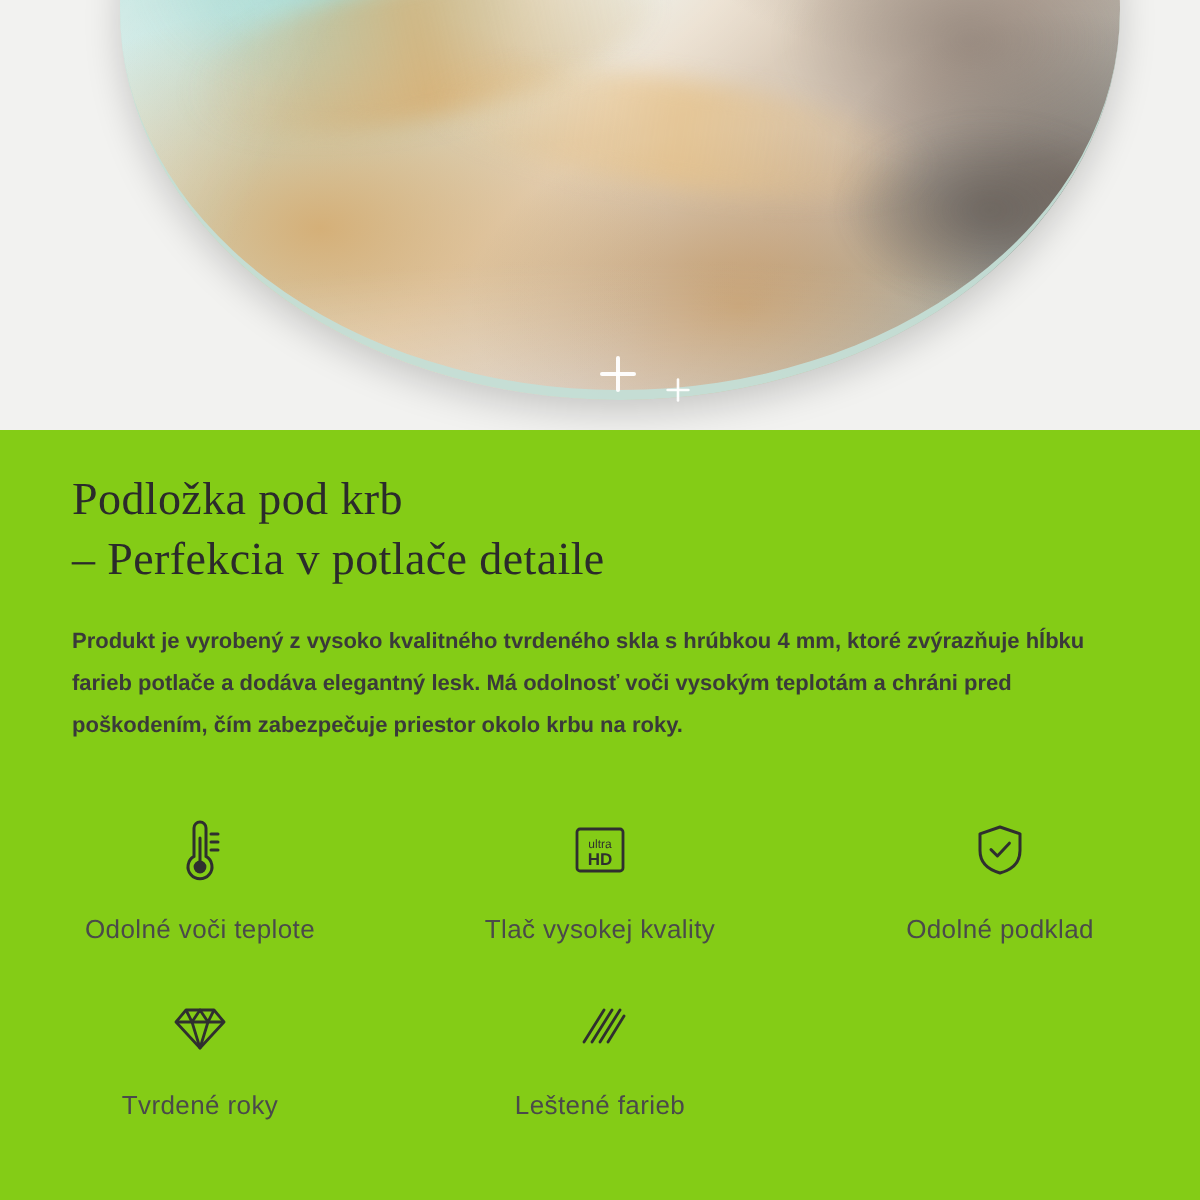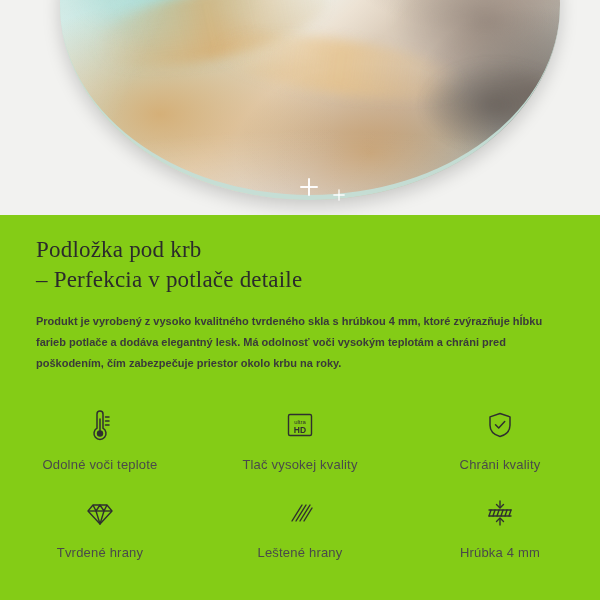--- a/index.html
+++ b/index.html
@@ -220,56 +220,42 @@
       <div class="caption">Tlač vysokej kvality</div>
     </div>
 
     <div class="feature">
       <div class="icon">
         <svg width="40" height="40" viewBox="0 0 40 40" fill="none" stroke="#2f2f2f" stroke-width="1.5" stroke-linejoin="round" stroke-linecap="round">
           <path d="M20 8.5l10 3.4v8.4c0 6.1-4.2 9.6-10 11.2-5.8-1.6-10-5.1-10-11.2v-8.4l10-3.4z"></path>
           <path d="M15.5 19.8l3.2 3.2 6-6.4"></path>
         </svg>
       </div>
-      <div class="caption">Chráni kvality</div>
+      <div class="caption">Odolné podklad</div>
     </div>
 
     <div class="feature">
       <div class="icon">
         <svg width="40" height="40" viewBox="0 0 40 40" fill="none" stroke="#2f2f2f" stroke-width="1.4" stroke-linejoin="round">
           <path d="M13 12h14l5 6-12 13L8 18l5-6z"></path>
           <path d="M8 18h24"></path>
           <path d="M13 12l3 6 4-6 4 6 3-6"></path>
           <path d="M16 18l4 13 4-13"></path>
         </svg>
       </div>
-      <div class="caption">Tvrdené hrany</div>
+      <div class="caption">Tvrdené roky</div>
     </div>
 
     <div class="feature">
       <div class="icon">
         <svg width="40" height="40" viewBox="0 0 40 40" fill="none" stroke="#2f2f2f" stroke-width="1.4" stroke-linecap="round">
           <path d="M12 28L22 12"></path>
           <path d="M16 28L26 12"></path>
           <path d="M20 28L30 12"></path>
           <path d="M24 28L32 15"></path>
         </svg>
       </div>
-      <div class="caption">Leštené hrany</div>
-    </div>
-
-    <div class="feature">
-      <div class="icon">
-        <svg width="40" height="40" viewBox="0 0 40 40" fill="none" stroke="#2f2f2f" stroke-width="1.4" stroke-linecap="round" stroke-linejoin="round">
-          <path d="M20 8v6"></path>
-          <path d="M16.5 11.5L20 15l3.5-3.5"></path>
-          <path d="M9 17h22"></path>
-          <path d="M9 23h22"></path>
-          <path d="M11 17l-2 6M15 17l-2 6M19 17l-2 6M23 17l-2 6M27 17l-2 6M31 17l-2 6"></path>
-          <path d="M20 32v-6"></path>
-          <path d="M16.5 28.5L20 25l3.5 3.5"></path>
-        </svg>
-      </div>
-      <div class="caption">Hrúbka 4 mm</div>
-    </div>
+      <div class="caption">Leštené farieb</div>
+    </div>
+
 
   </div>
 </div>
 
 </body></html>

